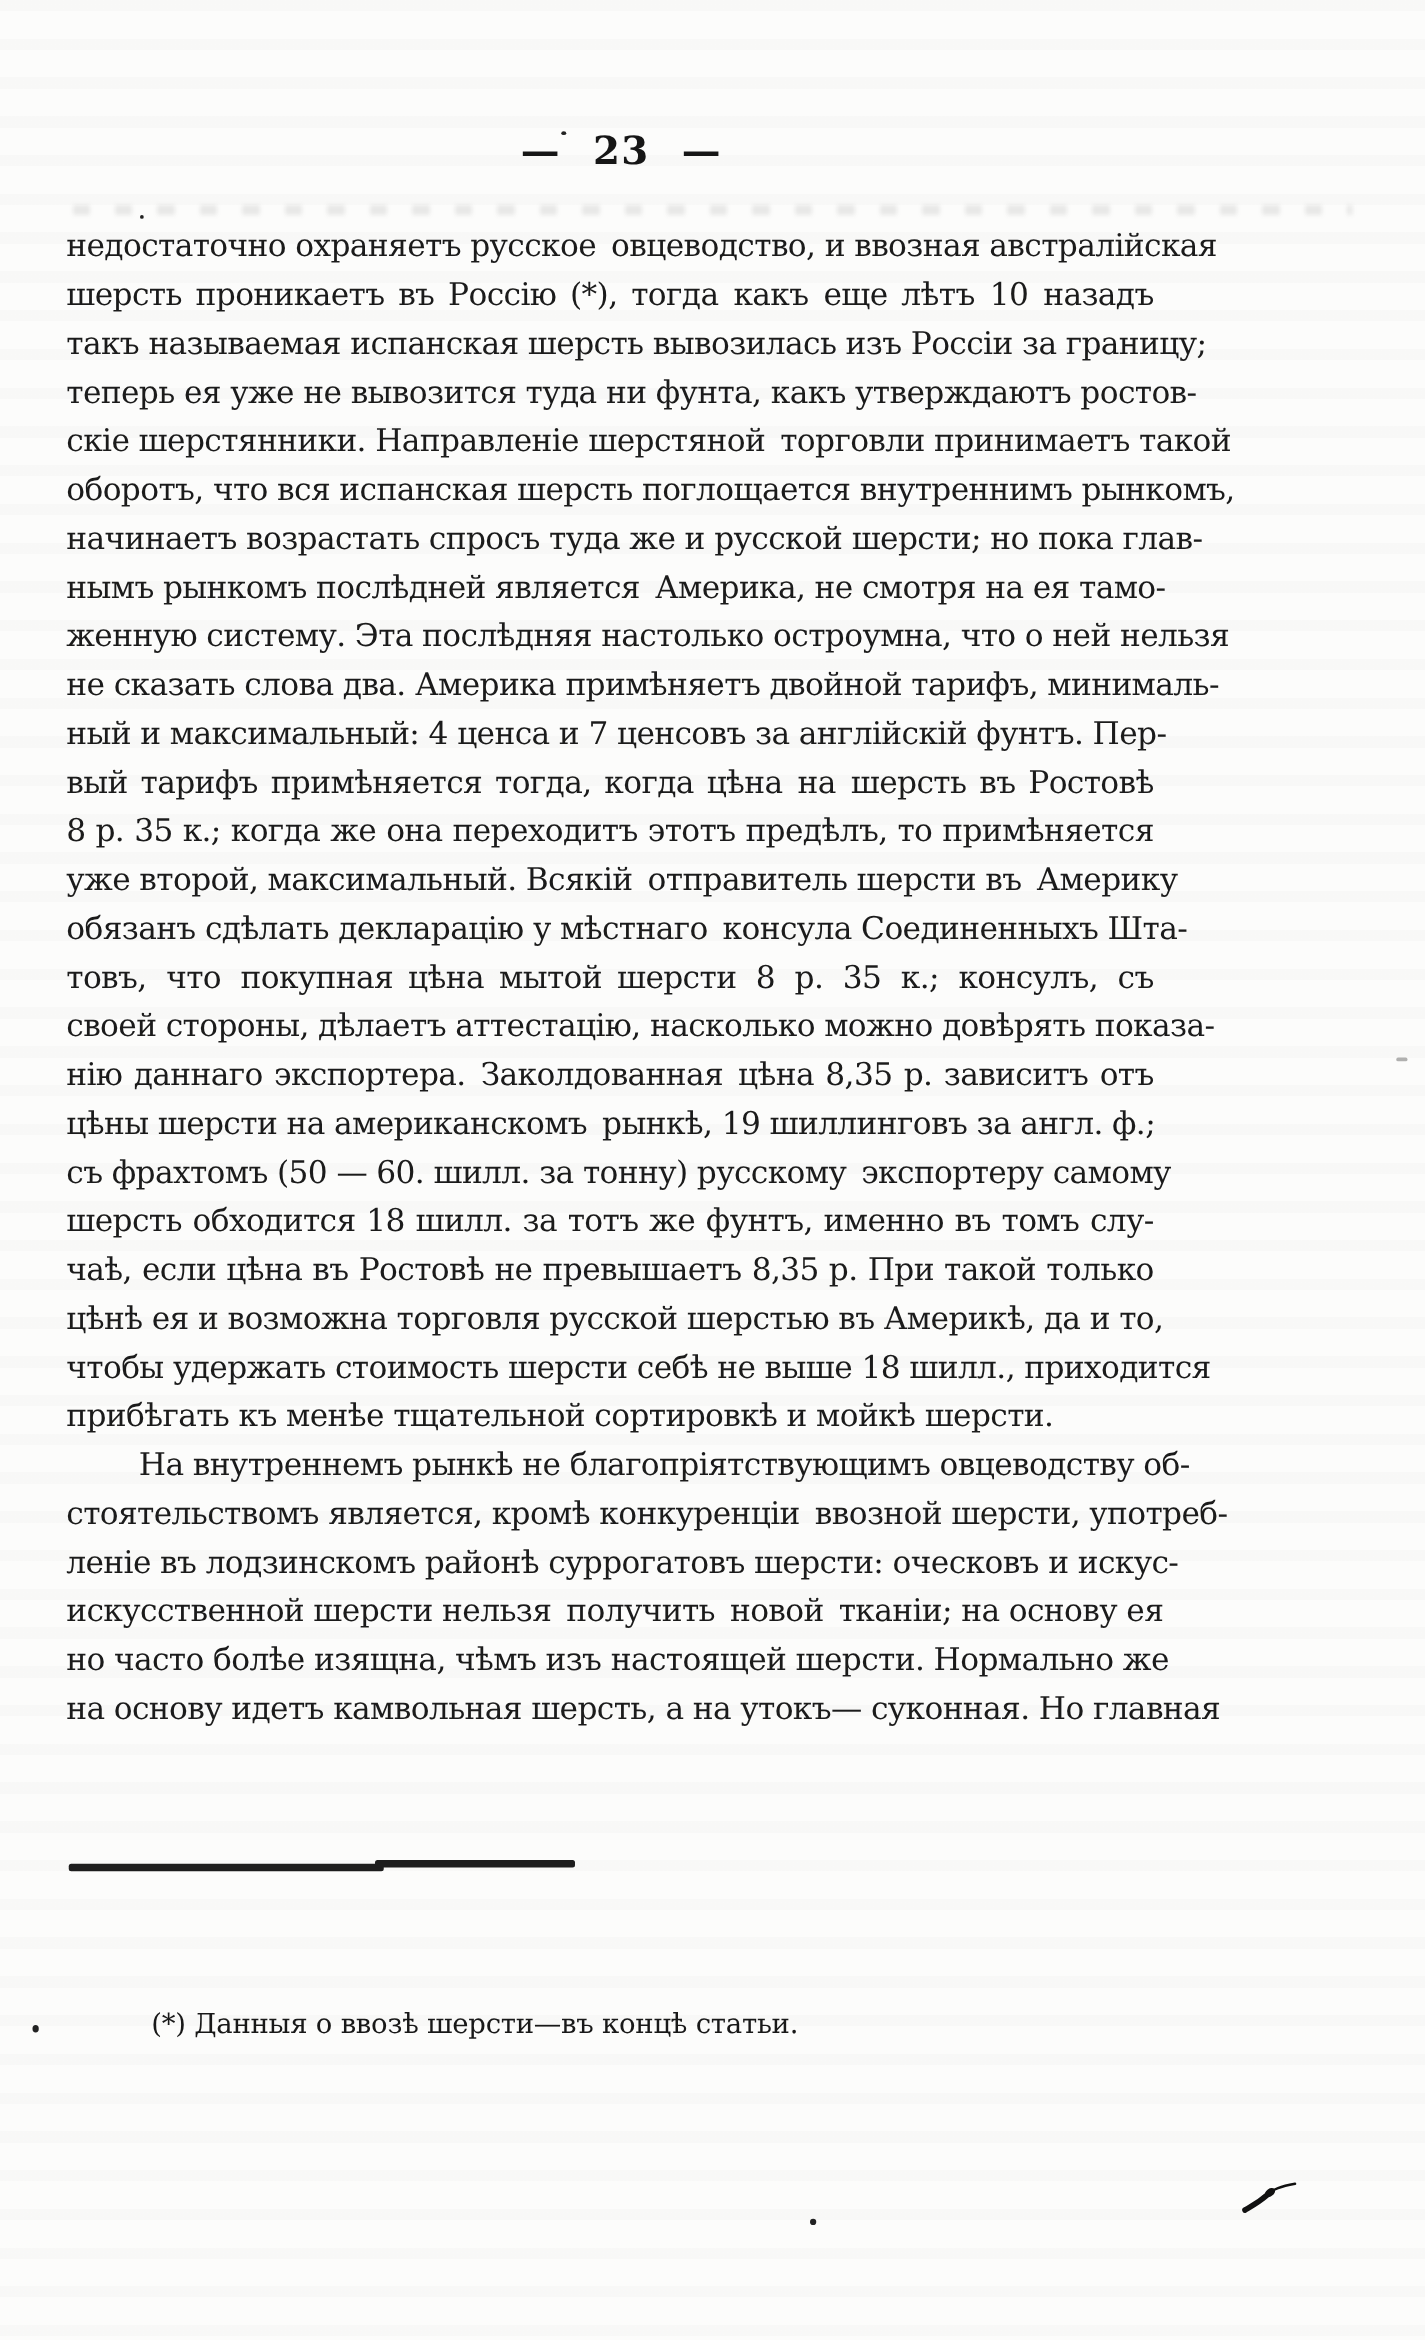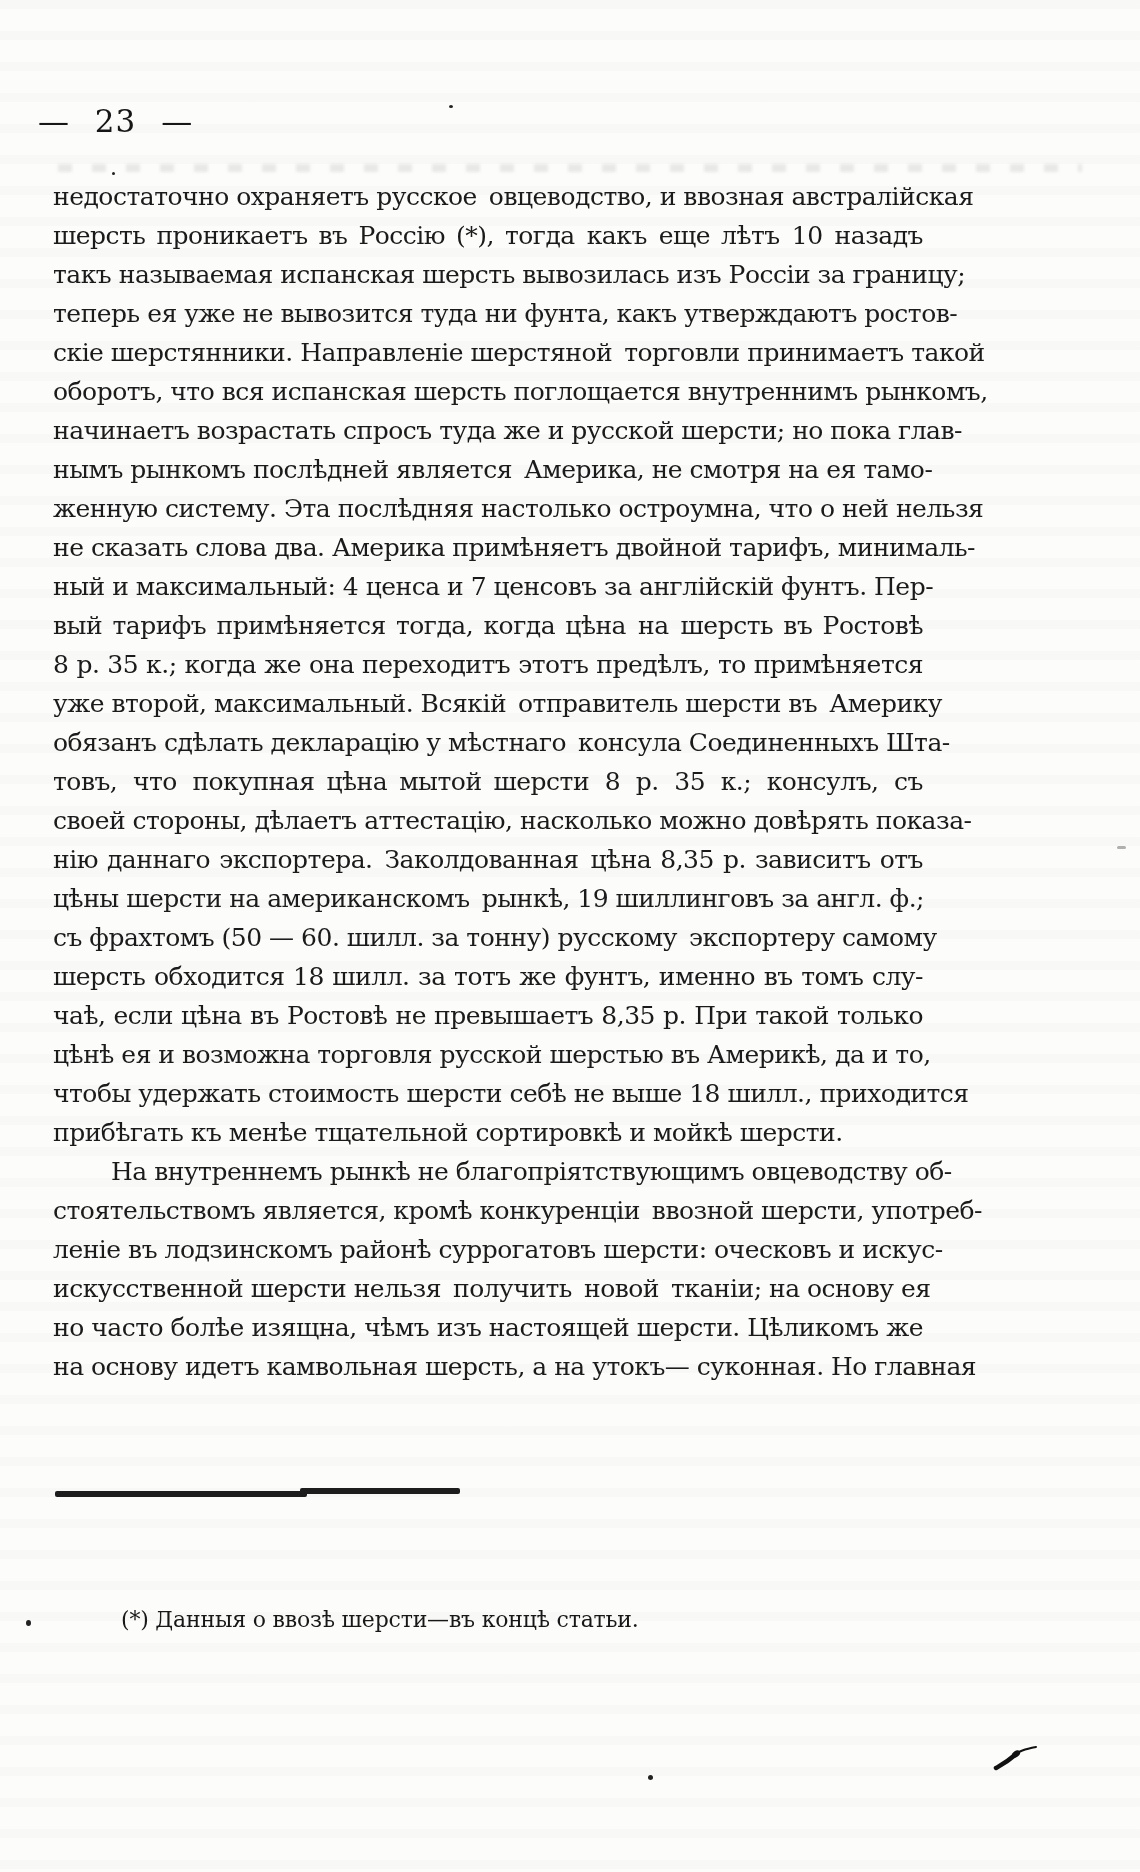--- a/index.html
+++ b/index.html
@@ -11,24 +11,24 @@
     background: #fcfcfb;
     background-image: repeating-linear-gradient(180deg,
       rgba(0,0,0,0.015) 0px, rgba(0,0,0,0.015) 9px,
       rgba(0,0,0,0) 9px, rgba(0,0,0,0) 31px);
     overflow: hidden;
     font-family: "DejaVu Serif", serif;
     color: #1b1b1b;
   }
   .header {
     position: absolute;
-    top: 103px; left: 38px; width: 870px;
-    text-align: left;
+    top: 103px; left: 62px; width: 870px;
+    text-align: center;
     font-size: 31px;
-    font-weight: normal;
+    font-weight: bold;
     word-spacing: 14px;
     letter-spacing: 1px;
     color: #161616;
   }
   .ghost-band {
     position: absolute;
     top: 164px; left: 58px; width: 1024px; height: 8px;
     background: repeating-linear-gradient(90deg,
       rgba(60,60,60,0.10) 0 14px, rgba(60,60,60,0.0) 14px 34px);
     filter: blur(1.5px);
@@ -112,21 +112,21 @@
     <div class="line">съ фрахтомъ (50 — 60. шилл. за тонну) русскому экспортеру самому</div>
     <div class="line">шерсть обходится 18 шилл. за тотъ же фунтъ, именно въ томъ слу-</div>
     <div class="line">чаѣ, если цѣна въ Ростовѣ не превышаетъ 8,35 р. При такой только</div>
     <div class="line">цѣнѣ ея и возможна торговля русской шерстью въ Америкѣ, да и то,</div>
     <div class="line">чтобы удержать стоимость шерсти себѣ не выше 18 шилл., приходится</div>
     <div class="line parlast">прибѣгать къ менѣе тщательной сортировкѣ и мойкѣ шерсти.</div>
     <div class="line indent">На внутреннемъ рынкѣ не благопріятствующимъ овцеводству об-</div>
     <div class="line">стоятельствомъ является, кромѣ конкуренціи ввозной шерсти, употреб-</div>
     <div class="line">леніе въ лодзинскомъ районѣ суррогатовъ шерсти: оческовъ и искус-</div>
     <div class="line">искусственной шерсти нельзя получить новой тканіи; на основу ея</div>
-    <div class="line">но часто болѣе изящна, чѣмъ изъ настоящей шерсти. Цѣликомъ же</div>
+    <div class="line">но часто болѣе изящна, чѣмъ изъ настоящей шерсти. Нормально же</div>
     <div class="line">на основу идетъ камвольная шерсть, а на утокъ— суконная. Но главная</div>
   </div>
 
   <div class="rule seg1"></div>
   <div class="rule seg2"></div>
 
   <div class="footnote">(*) Данныя о ввозѣ шерсти—въ концѣ статьи.</div>
 
   <div class="speck s1"></div>
   <div class="speck s2"></div>

